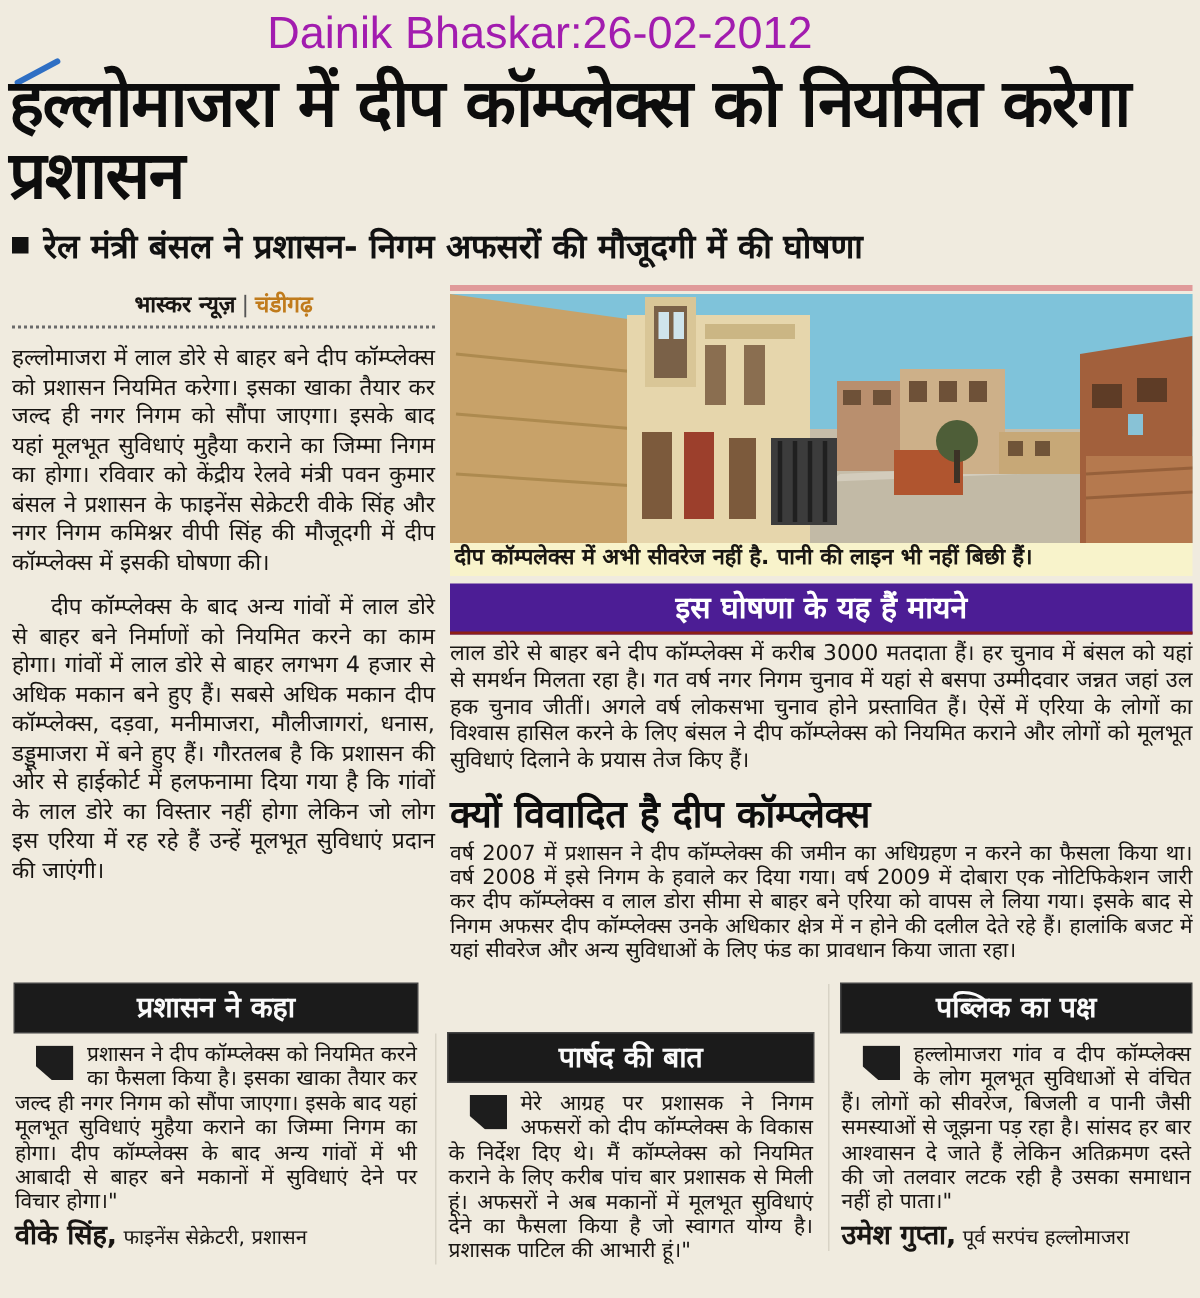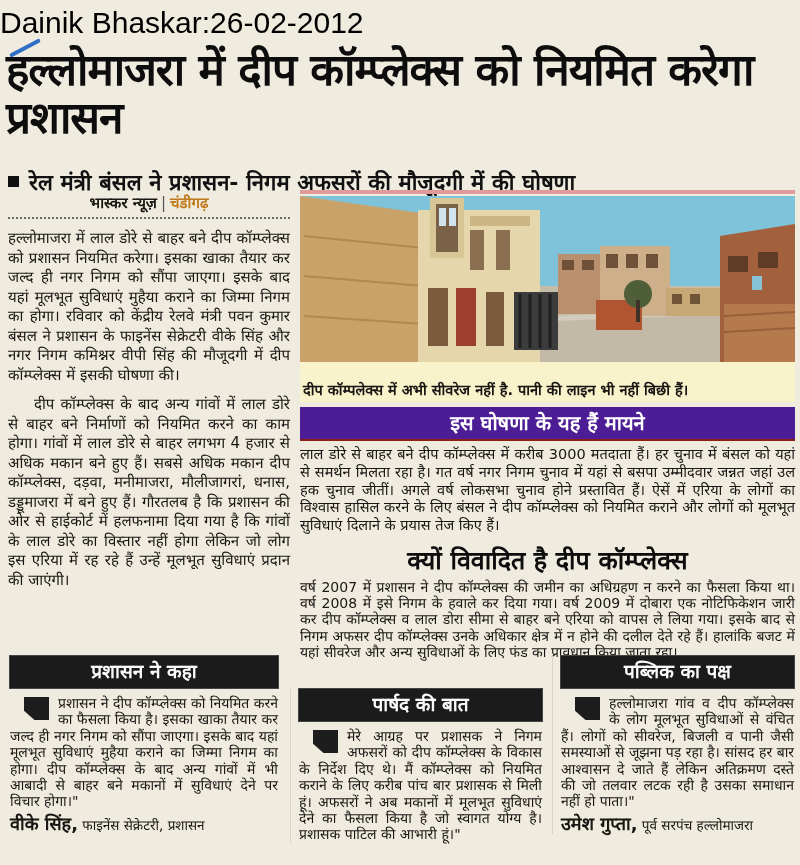--- a/index.html
+++ b/index.html
@@ -7,59 +7,59 @@
   body { font-family:"DejaVu Sans","Liberation Sans",sans-serif; }
   .page {
     position:relative; width:800px; height:865px;
     background:#f0ebdf; color:#181512; overflow:hidden;
   }
   .pen-mark {
     position:absolute; left:8px; top:46px; width:34px; height:4px;
     background:#2f6fc4; border-radius:3px; transform:rotate(-28deg);
   }
   .source-line {
-    position:absolute; left:0; top:6px; width:720px; 
+    position:absolute; left:0; top:6px; width:720px; text-align:center;
     font-family:"Liberation Sans","DejaVu Sans",sans-serif;
-    font-size:30px; font-weight:500; letter-spacing:0px; color:#000000;
+    font-size:30px; font-weight:500; letter-spacing:0px; color:#a21caf;
   }
   .headline {
     position:absolute; left:6px; top:46px; width:788px;
     font-size:44px; font-weight:800; line-height:1.1; letter-spacing:-1px; color:#0d0d0d;
   }
   .subhead {
-    position:absolute; left:8px; top:166px; width:788px;
+    position:absolute; left:8px; top:148px; width:788px;
     display:flex; align-items:center; gap:10px;
     font-size:22px; font-weight:700; color:#111;
   }
   .subhead .bullet { width:11px; height:11px; background:#111; flex:0 0 auto; }
 
   
   .left-col { position:absolute; left:8px; top:192px; width:282px; }
   .byline { text-align:center; font-size:15px; font-weight:700; padding-bottom:3px; }
   .byline .city { color:#c07b1c; }
   .byline .sep { color:#555; font-weight:400; padding:0 4px; }
   .dotted { border-top:2px dotted #6a6a6a; margin:2px 0 7px; }
   .para { font-size:15px; line-height:1.3; text-align:justify;margin-top:10px; }
   .para.indent { text-indent:26px; }
 
   
   .right-col { position:absolute; left:300px; top:190px; width:495px; }
   .photo-topline { height:4px; background:#e09a9a; margin-bottom:2px; }
   .photo { width:100%; height:166px; display:block; background:#9cc; }
   .caption {
     background:#f8f3cb; font-weight:700; font-size:14.5px;
-    padding:20px 3px 3px; line-height:1.2;
+    padding:2px 3px 3px; line-height:1.2;
   }
   .red-banner {
     margin-top:5px; background:#4c1d95; color:#fff; text-align:center;
     font-size:20px; font-weight:800; padding:2px 0 3px;
     border-bottom:2px solid #8c1e16;
   }
   .meaning-body { font-size:14.5px; line-height:1.22; text-align:justify; margin-top:5px; }
-  .dispute-title { text-align:center; font-size:25px; font-weight:800; margin:7px 0 3px; color:#0d0d0d; }
+  .dispute-title { text-align:left; font-size:25px; font-weight:800; margin:7px 0 3px; color:#0d0d0d; }
   .dispute-body { font-size:14px; line-height:1.16; text-align:justify; }
 
   
   .qcol { position:absolute; top:656px; }
   .qcol-1 { left:10px;  width:268px; }
   .qcol-2 { left:290px; width:252px; border-left:1px solid #d8d3c6; padding-left:8px;margin-top:33px; }
   .qcol-3 { left:552px; width:242px; border-left:1px solid #d8d3c6; padding-left:8px; }
   .qhead {
     background:#1b1b1b; color:#fafafa; text-align:center;
     font-size:19px; font-weight:800; padding:2px 16px 4px;

